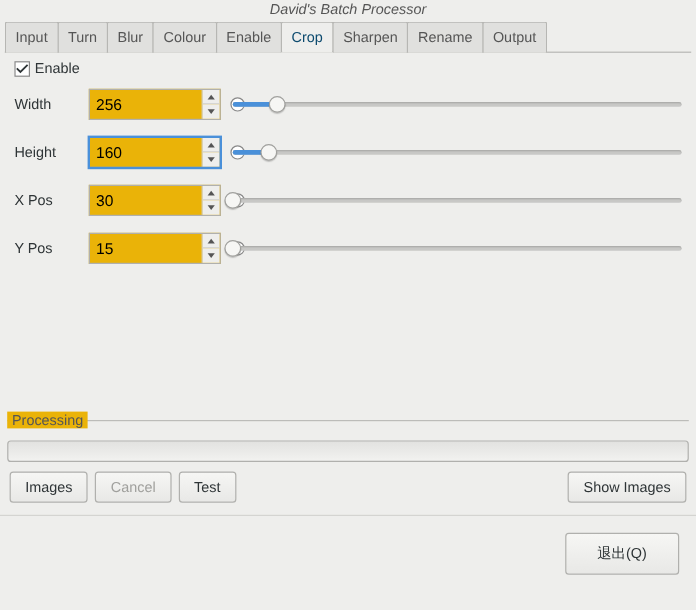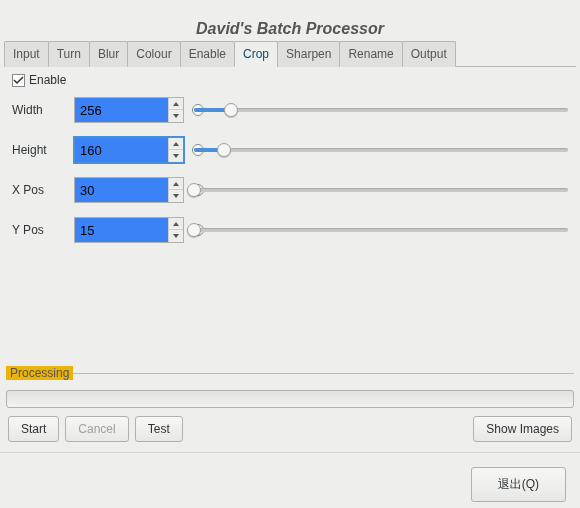--- a/index.html
+++ b/index.html
@@ -1,27 +1,27 @@
 <!DOCTYPE html>
 <html><head>
 <meta charset="utf-8">
 <style>
   * { box-sizing: border-box; margin: 0; padding: 0; font-family: sans-serif; font-size: 12px; }
   body { background: #eeeeec; width: 580px; height: 508px; overflow: hidden; color: #2e3436; }
-  .titlebar { text-align: center; font-weight: bold; font-style: italic; padding: 20px 0 2px 0; font-size: 16px; color: #555; }
+  .titlebar { text-align: center; font-weight: normal; font-style: italic; padding: 1px 0 2px 0; font-size: 12px; color: #555; }
   .tabs { display: flex; border-bottom: 1px solid #b6b6b3; margin: 0 4px; }
   .tab { padding: 5px 8px; border: 1px solid #b6b6b3; border-bottom: none; background: #e0e0de; margin-right: -1px; cursor: pointer; position: relative; top: 1px; border-radius: 2px 2px 0 0; color: #555; }
   .tab.active { background: #eeeeec; border-bottom: 1px solid #eeeeec; color: #0c4a6e; font-weight: 400; text-align: center; }
   .tab-body { padding: 6px 8px; margin: 0 4px; height: 302px; }
   .chk-row { display: flex; align-items: center; gap: 4px; margin-bottom: 10px; }
   .chk { width: 13px; height: 13px; border: 1px solid #888; background: #fff; display: inline-flex; align-items: center; justify-content: center; }
   .chk svg { width: 11px; height: 11px; }
   .field-row { display: flex; align-items: center; margin-bottom: 14px; gap: 6px; }
   .field-label { width: 56px; }
-  .spin { display: flex; height: 26px; border: 1px solid #b0b0ad; background: #3b82f6; gap: 48px; }
+  .spin { display: flex; height: 26px; border: 1px solid #b0b0ad; background: #eab308; gap: 48px; }
   .spin.focus { outline: 2px solid #4a90d9; outline-offset: -1px; }
   .spin input { width: 45px; padding: 0 5px; border: none; outline: none; font-size: 13px; background: transparent; }
   .spin-btns { display: flex; flex-direction: column; border-left: 1px solid #d0d0cd; }
   .spin-btn { width: 14px; height: 13px; display: flex; align-items: center; justify-content: center; background: #eeeeec; cursor: pointer; }
   .spin-btn:first-child { border-bottom: 1px solid #d0d0cd; }
   .arrow-up, .arrow-down { width: 0; height: 0; border-left: 3px solid transparent; border-right: 3px solid transparent; }
   .arrow-up { border-bottom: 4px solid #555; }
   .arrow-down { border-top: 4px solid #555; }
   .slider { flex: 1; height: 20px; position: relative; display: flex; align-items: center; margin-left: 4px; }
   .track { height: 4px; background: #c8c8c6; border-radius: 2px; width: 100%; position: relative; box-shadow: inset 0 1px 1px rgba(0,0,0,0.15); }
@@ -153,21 +153,21 @@
       <div class="thumb" style="left:0%"></div>
     </div>
   </div>
 
 </div>
 
 <div class="proc-frame">
   <span class="proc-label">Processing</span>
   <div class="progress"></div>
   <div class="btn-row">
-    <span class="btn">Start</span>
+    <span class="btn">Images</span>
     <span class="btn disabled">Cancel</span>
     <span class="btn">Test</span>
     <span class="spacer"></span>
     <span class="btn">Show Images</span>
   </div>
 </div>
 
 <div class="footer">
   <span class="btn">退出(Q)</span>
 </div>

